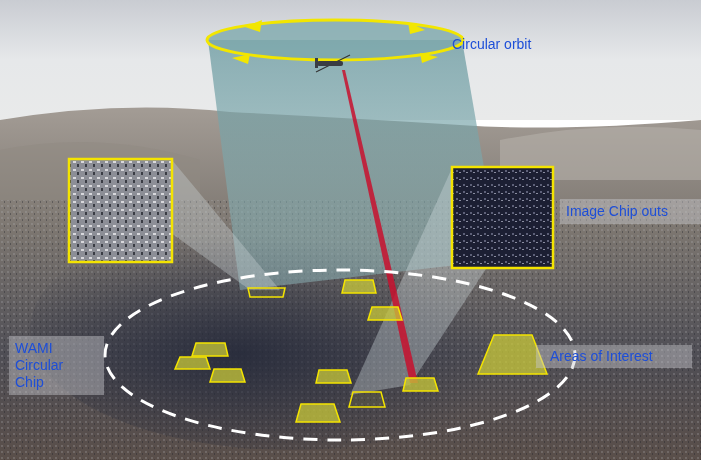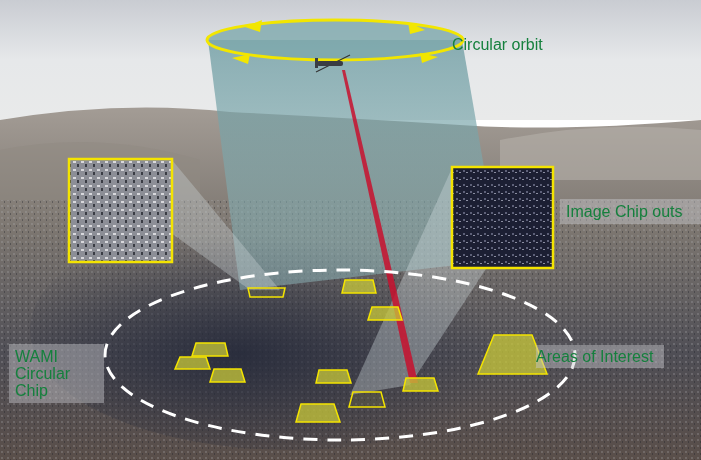--- a/index.html
+++ b/index.html
@@ -1,18 +1,18 @@
 <!DOCTYPE html>
 <html><head>
 <meta charset="utf-8">
 <style>
   html,body{margin:0;padding:0;}
   body{width:701px;height:460px;overflow:hidden;position:relative;font-family:"Liberation Sans",sans-serif;}
   #scene{position:absolute;left:0;top:0;width:701px;height:460px;}
-  .label{position:absolute;color:#15803d;font-size:16px;line-height:17px;}
+  .label{position:absolute;color:#1d4ed8;font-size:14px;line-height:17px;}
   .label-box{background:rgba(200,200,205,0.45);padding:4px 6px;}
 </style>
 </head>
 <body>
 
 <svg id="scene" viewBox="0 0 701 460" xmlns="http://www.w3.org/2000/svg">
   <defs>
     <linearGradient id="sky" x1="0" y1="0" x2="0" y2="1">
       <stop offset="0" stop-color="#c9ccd2"></stop>
       <stop offset="0.5" stop-color="#e6e8ea"></stop>
@@ -91,18 +91,18 @@
     <polygon points="316,383 351,383 347,370 319,370"></polygon>
     <polygon points="403,391 438,391 434,378 406,378"></polygon>
     <polygon points="296,422 340,422 334,404 301,404"></polygon>
     <polygon points="349,407 385,407 381,392 353,392" fill-opacity="0.1"></polygon>
     <polygon points="478,374 547,374 532,335 494,335"></polygon>
   </g>
 </svg>
 
 <div class="label" style="left:452px;top:36px;">Circular orbit</div>
 <div class="label label-box" style="left:560px;top:199px;width:132px;">Image Chip outs</div>
-<div class="label label-box" style="left:9px;top:344px;width:83px;">
+<div class="label label-box" style="left:9px;top:336px;width:83px;">
   <div>WAMI</div>
   <div>Circular</div>
   <div>Chip</div>
 </div>
-<div class="label label-box" style="left:536px;top:345px;width:128px;padding:3px 0;">Areas of Interest</div>
+<div class="label label-box" style="left:536px;top:345px;width:128px;padding:3px 14px;">Areas of Interest</div>
 
 </body></html>

